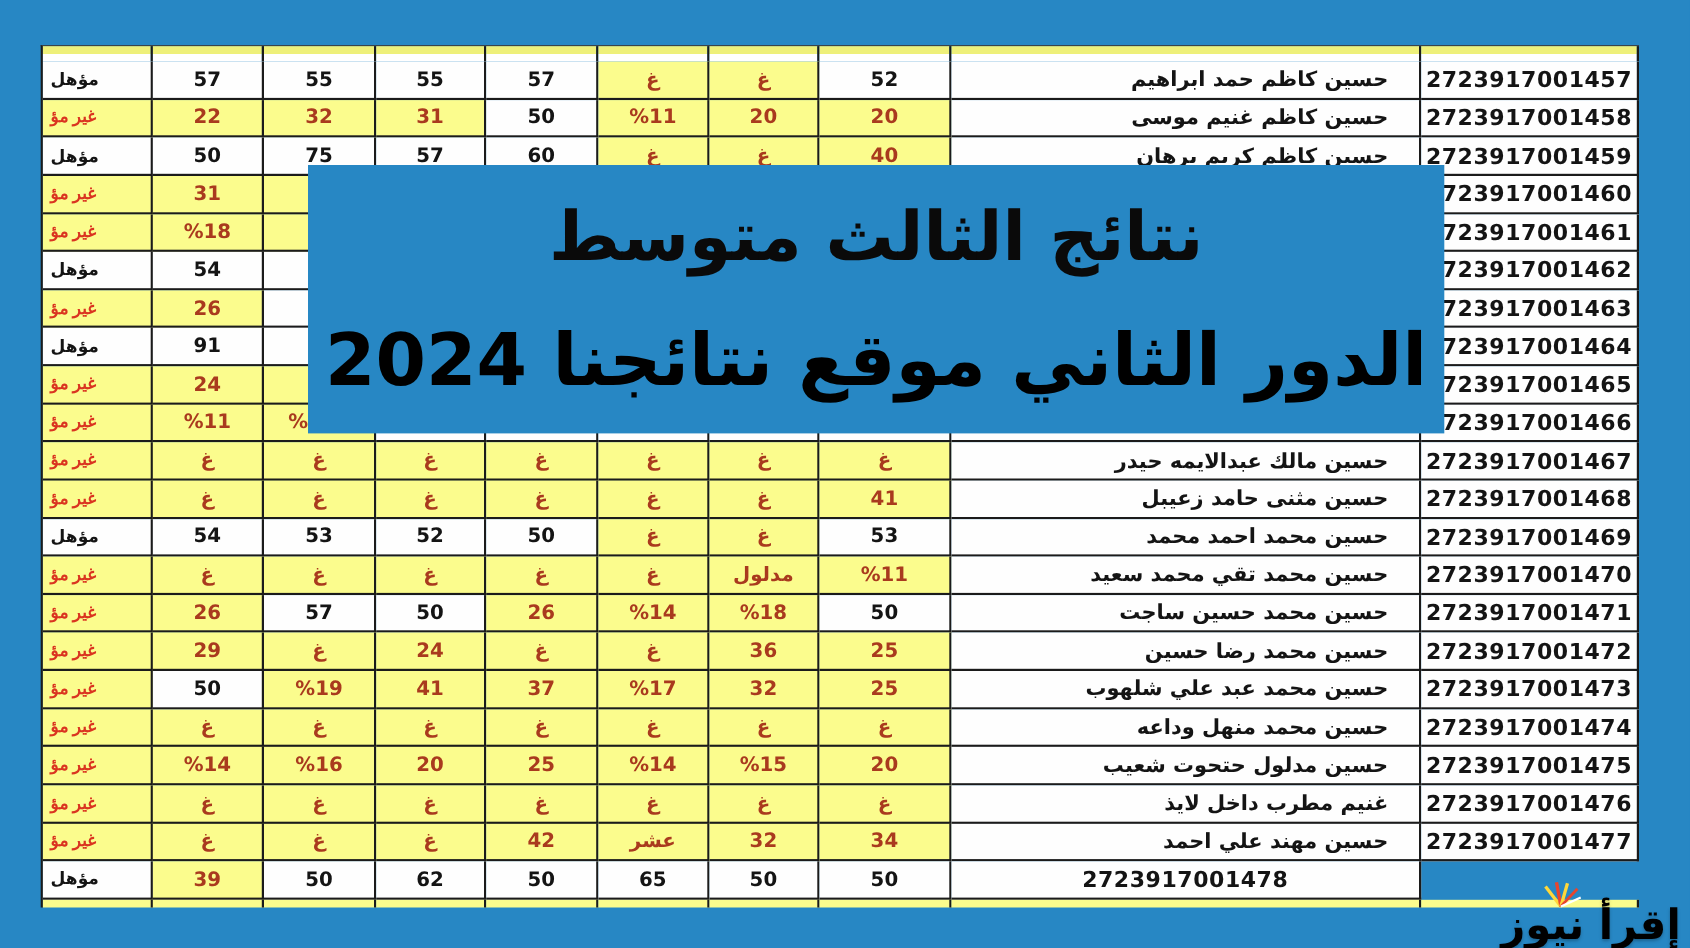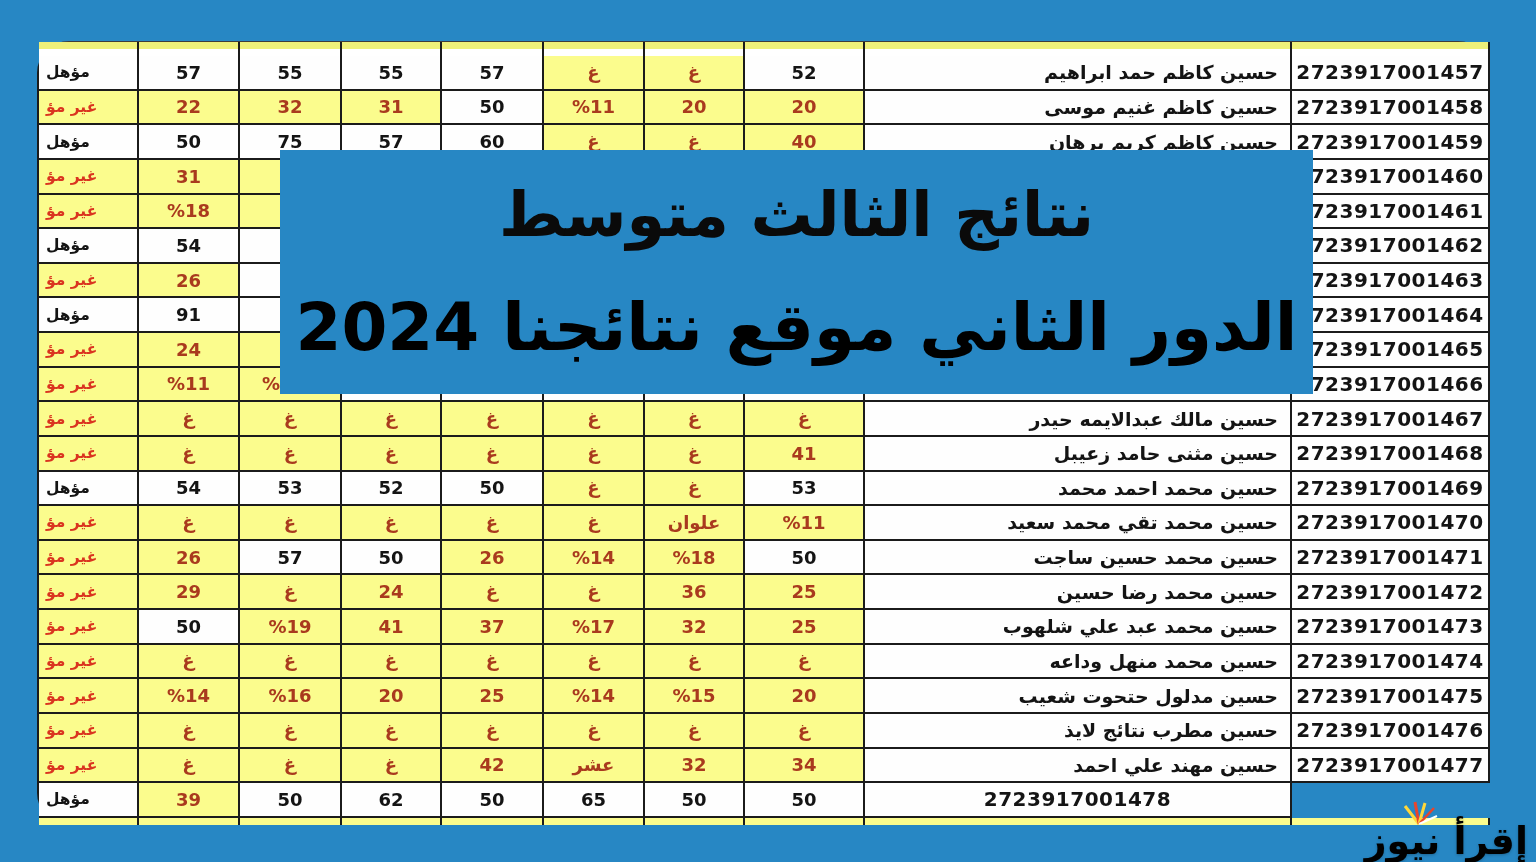--- a/index.html
+++ b/index.html
@@ -5,21 +5,20 @@
   html,body{margin:0;padding:0;}
   body{
     width:1536px;height:862px;position:relative;overflow:hidden;
     background:var(--page-blue,#2787c4);
     font-family:"DejaVu Sans",sans-serif;
   }
   .tbl{
     position:absolute;left:37px;top:41px;width:1451px;z-index:1;
     border-left:2px solid var(--grid-black,#1b1b1b);
     border-top:1px solid #3c3c3c;
-    border-radius:32px;
   }
   .row{
     display:grid;
     grid-template-columns:100px 101px 102px 100px 102px 101px 100px 120px 427px 198px;
     height:34.64px;
   }
   .row.hdr{height:14px;}
   .row.bot{height:7px;}
   .cell{
     box-sizing:border-box;
@@ -27,23 +26,23 @@
     border-bottom:2px solid var(--grid-black,#1b1b1b);
     display:flex;align-items:center;justify-content:center;
     font-weight:bold;font-size:18px;direction:ltr;overflow:hidden;
     white-space:nowrap;
   }
   .hdr .cell{background:linear-gradient(to bottom,#eef07a 0%,#eef07a 52%,#ffffff 52%,#ffffff 100%);border-bottom-width:0;}
   .bot .cell{background:var(--cell-yellow,#fbfc8d);border-bottom-width:0;}
   .wh{background:#fefefe;color:var(--text-black,#141414);}
   .yl{background:var(--cell-yellow,#fbfc8d);color:var(--value-red,#a93a1e);}
   .st{justify-content:flex-start;padding-left:7px;font-size:15.5px;}
-  .st.yl{color:var(--status-red,#da3420);}
+  .st.yl{color:var(--status-red,#da3420);font-family:Liberation Serif, serif;}
   .pl{justify-content:flex-start;padding-left:22px;}
-  .name-cell{justify-content:flex-end;padding-right:12px;font-size:19px;}
+  .name-cell{justify-content:flex-end;padding-right:28px;font-size:19px;}
   .id-cell{font-size:20px;letter-spacing:.5px;}
   .banner{
     position:absolute;left:280px;top:150px;width:1033px;height:244px;z-index:5;
     background:var(--page-blue,#2787c4);
     display:flex;flex-direction:column;align-items:center;justify-content:center;
     gap:38px;overflow:hidden;
   }
   .banner .b1{font-size:62px;font-weight:bold;color:#0a0a0a;direction:rtl;white-space:nowrap;}
   .banner .b2{font-size:66px;font-weight:bold;color:#000000;direction:rtl;white-space:nowrap;}
   .wm{
@@ -226,21 +225,21 @@
         <div class="cell wh name-cell">حسين محمد احمد محمد</div>
         <div class="cell wh id-cell">2723917001469</div>
       </div>
       <div class="row">
         <div class="cell st yl">غير مؤ</div>
         <div class="cell yl">غ</div>
         <div class="cell yl">غ</div>
         <div class="cell yl">غ</div>
         <div class="cell yl">غ</div>
         <div class="cell yl">غ</div>
-        <div class="cell yl">علوان</div>
+        <div class="cell yl">مدلول</div>
         <div class="cell yl">%11</div>
         <div class="cell wh name-cell">حسين محمد تقي محمد سعيد</div>
         <div class="cell wh id-cell">2723917001470</div>
       </div>
       <div class="row">
         <div class="cell st yl">غير مؤ</div>
         <div class="cell yl">26</div>
         <div class="cell wh">57</div>
         <div class="cell wh">50</div>
         <div class="cell yl">26</div>
@@ -300,21 +299,21 @@
       </div>
       <div class="row">
         <div class="cell st yl">غير مؤ</div>
         <div class="cell yl">غ</div>
         <div class="cell yl">غ</div>
         <div class="cell yl">غ</div>
         <div class="cell yl">غ</div>
         <div class="cell yl">غ</div>
         <div class="cell yl">غ</div>
         <div class="cell yl">غ</div>
-        <div class="cell wh name-cell">حسين مطرب نتائج لايذ</div>
+        <div class="cell wh name-cell">غنيم مطرب داخل لايذ</div>
         <div class="cell wh id-cell">2723917001476</div>
       </div>
       <div class="row">
         <div class="cell st yl">غير مؤ</div>
         <div class="cell yl">غ</div>
         <div class="cell yl">غ</div>
         <div class="cell yl">غ</div>
         <div class="cell yl">42</div>
         <div class="cell yl">عشر</div>
         <div class="cell yl">32</div>

